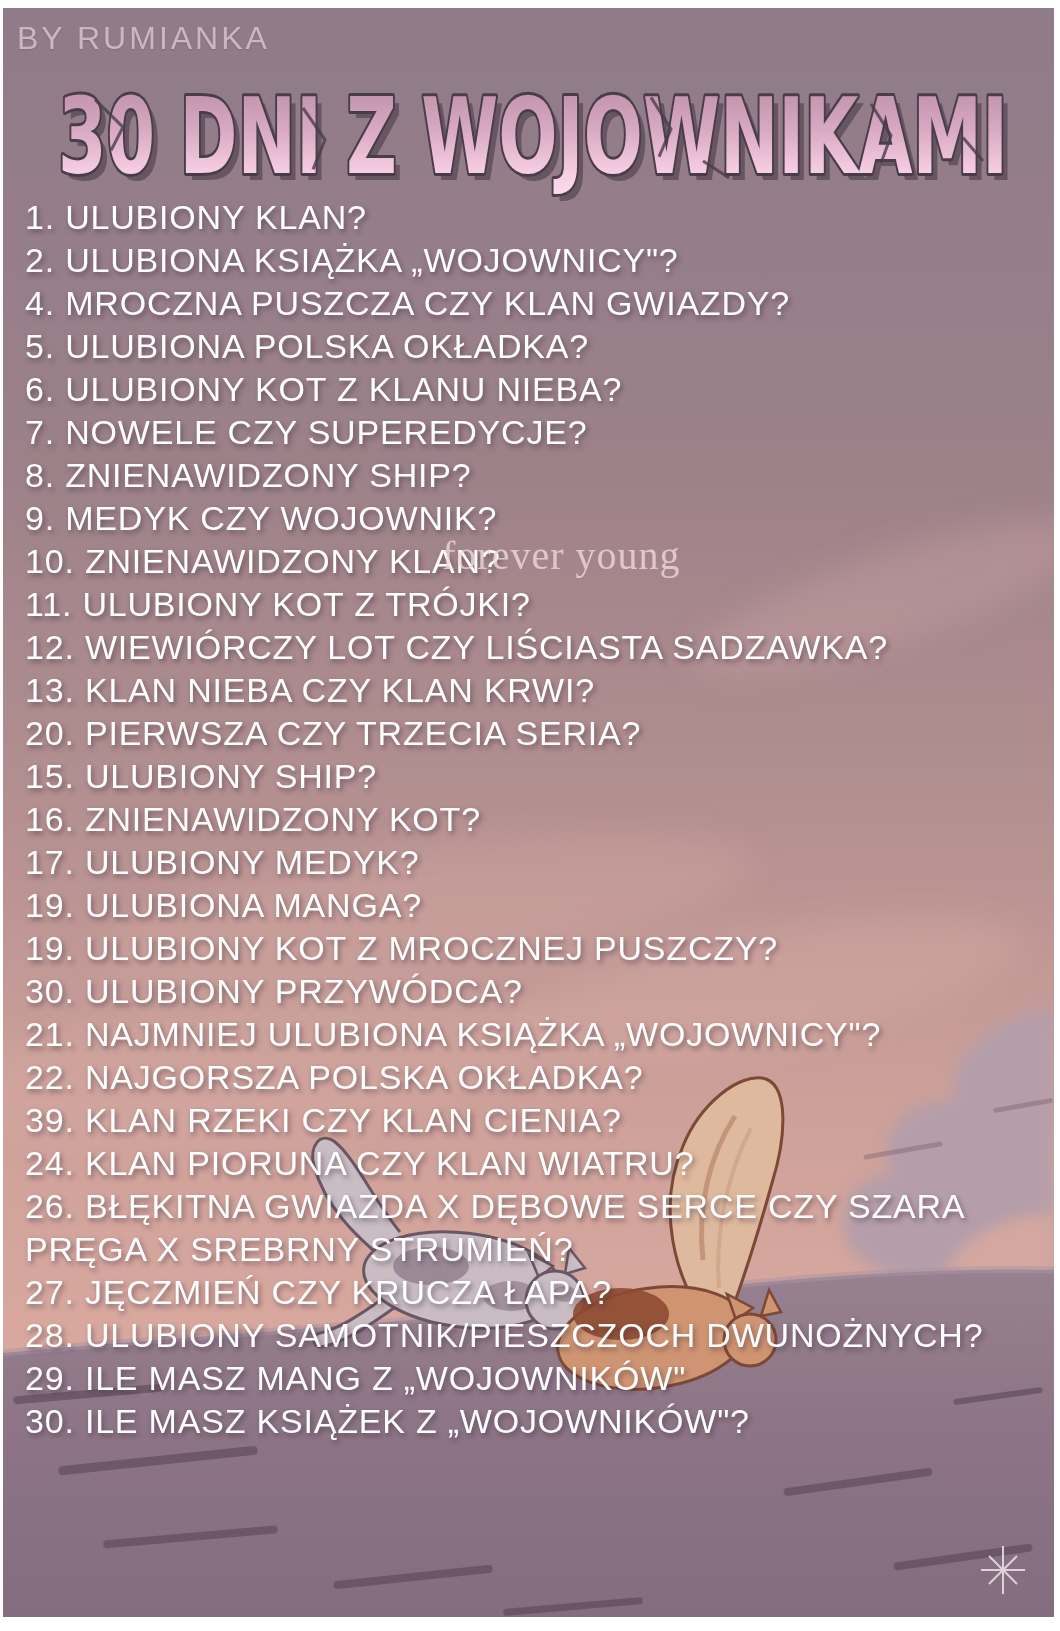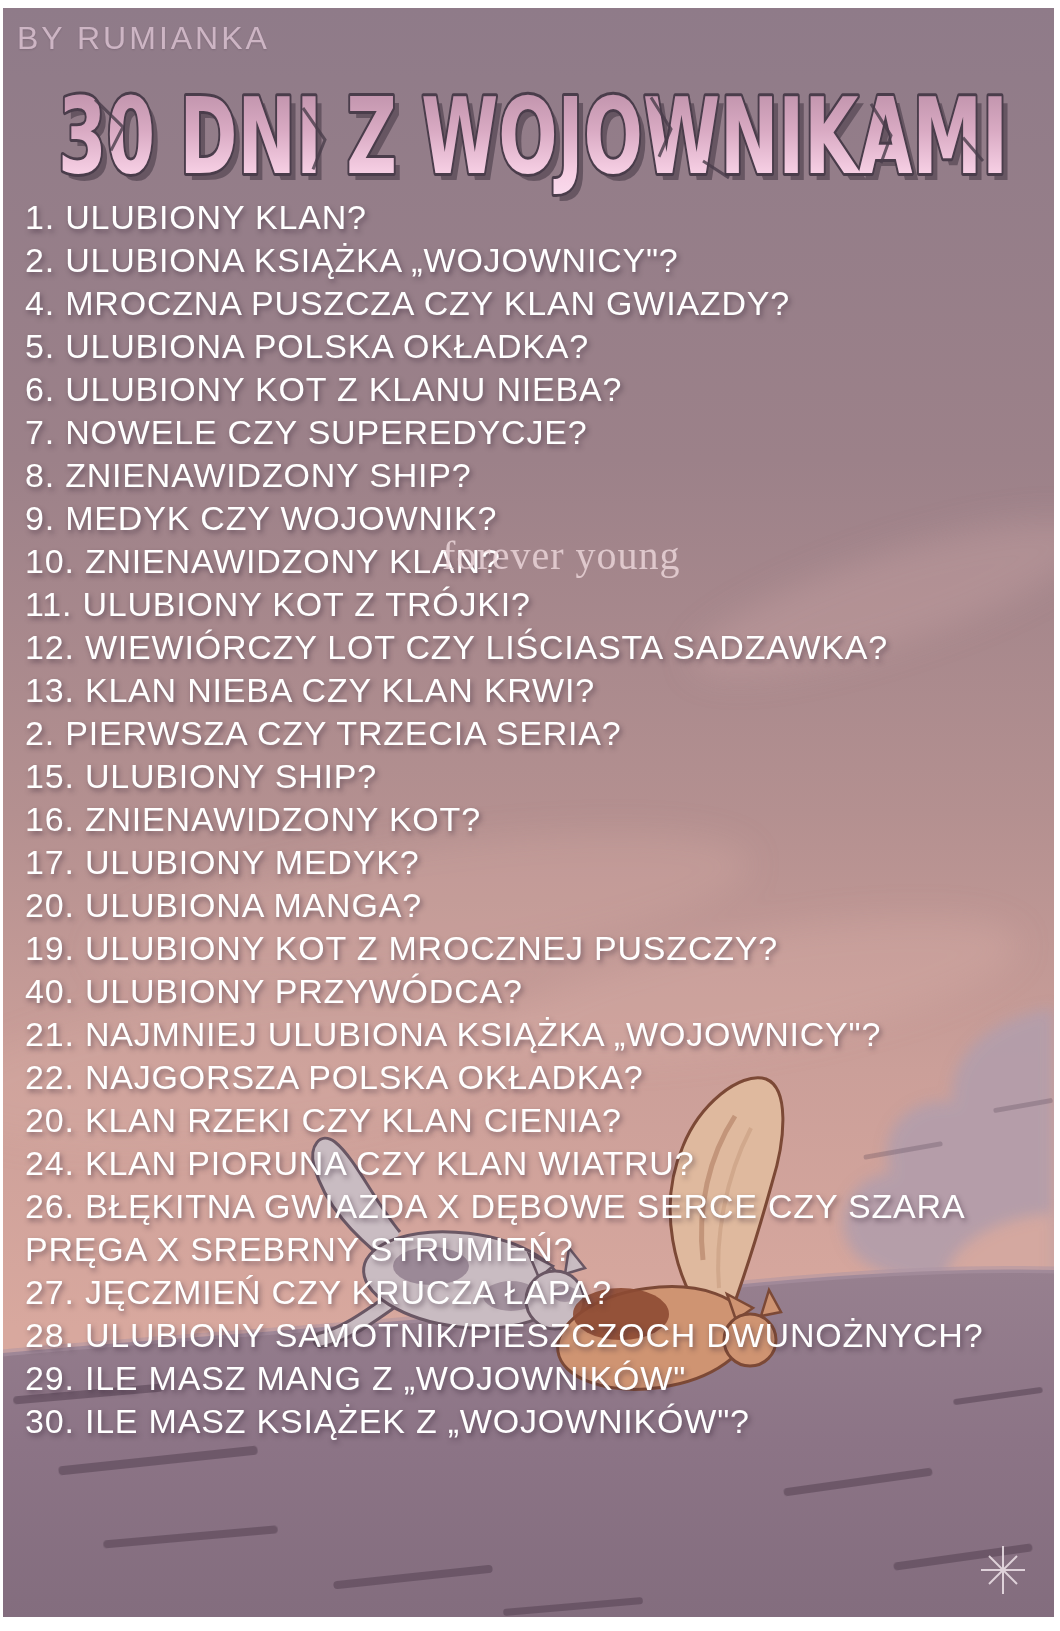--- a/index.html
+++ b/index.html
@@ -162,30 +162,30 @@
       <div class="q-line">4. MROCZNA PUSZCZA CZY KLAN GWIAZDY?</div>
       <div class="q-line">5. ULUBIONA POLSKA OKŁADKA?</div>
       <div class="q-line">6. ULUBIONY KOT Z KLANU NIEBA?</div>
       <div class="q-line">7. NOWELE CZY SUPEREDYCJE?</div>
       <div class="q-line">8. ZNIENAWIDZONY SHIP?</div>
       <div class="q-line">9. MEDYK CZY WOJOWNIK?</div>
       <div class="q-line">10. ZNIENAWIDZONY KLAN?</div>
       <div class="q-line">11. ULUBIONY KOT Z TRÓJKI?</div>
       <div class="q-line">12. WIEWIÓRCZY LOT CZY LIŚCIASTA SADZAWKA?</div>
       <div class="q-line">13. KLAN NIEBA CZY KLAN KRWI?</div>
-      <div class="q-line">2. PIERWSZA CZY TRZECIA SERIA?</div>
+      <div class="q-line">20. PIERWSZA CZY TRZECIA SERIA?</div>
       <div class="q-line">15. ULUBIONY SHIP?</div>
       <div class="q-line">16. ZNIENAWIDZONY KOT?</div>
       <div class="q-line">17. ULUBIONY MEDYK?</div>
-      <div class="q-line">20. ULUBIONA MANGA?</div>
+      <div class="q-line">19. ULUBIONA MANGA?</div>
       <div class="q-line">19. ULUBIONY KOT Z MROCZNEJ PUSZCZY?</div>
-      <div class="q-line">40. ULUBIONY PRZYWÓDCA?</div>
+      <div class="q-line">30. ULUBIONY PRZYWÓDCA?</div>
       <div class="q-line">21. NAJMNIEJ ULUBIONA KSIĄŻKA „WOJOWNICY"?</div>
       <div class="q-line">22. NAJGORSZA POLSKA OKŁADKA?</div>
-      <div class="q-line">20. KLAN RZEKI CZY KLAN CIENIA?</div>
+      <div class="q-line">39. KLAN RZEKI CZY KLAN CIENIA?</div>
       <div class="q-line">24. KLAN PIORUNA CZY KLAN WIATRU?</div>
       <div class="q-line">26. BŁĘKITNA GWIAZDA X DĘBOWE SERCE CZY SZARA PRĘGA X SREBRNY STRUMIEŃ?</div>
       <div class="q-line">27. JĘCZMIEŃ CZY KRUCZA ŁAPA?</div>
       <div class="q-line">28. ULUBIONY SAMOTNIK/PIESZCZOCH DWUNOŻNYCH?</div>
       <div class="q-line">29. ILE MASZ MANG Z „WOJOWNIKÓW"</div>
       <div class="q-line">30. ILE MASZ KSIĄŻEK Z „WOJOWNIKÓW"?</div>
     </div>
 
   <div class="watermark">forever young</div>
 

